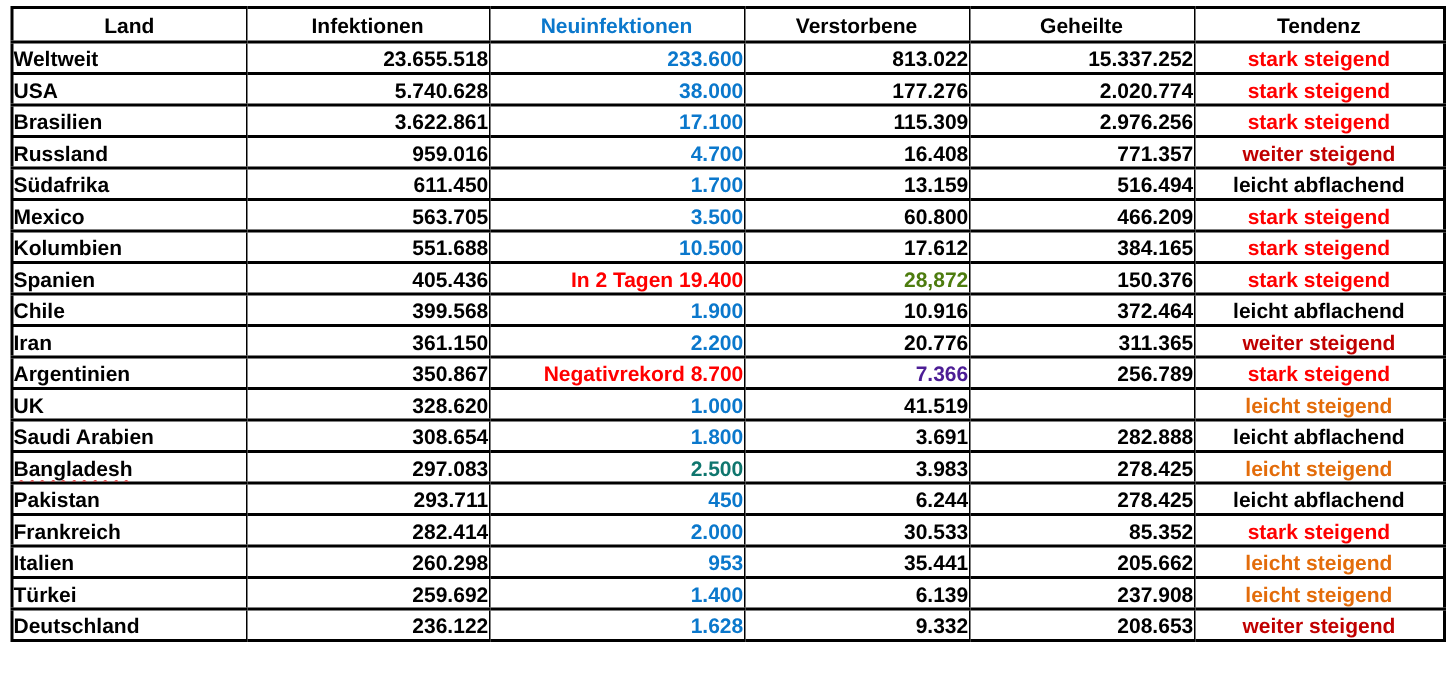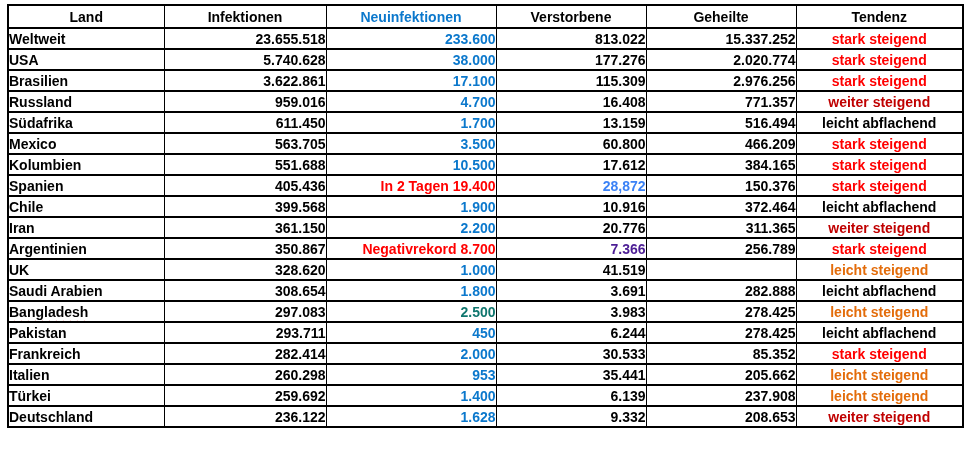--- a/index.html
+++ b/index.html
@@ -137,21 +137,21 @@
           <td class="cell-num" style="color: rgb(0, 0, 0);">551.688</td>
           <td class="cell-num" style="color: rgb(11, 120, 204);">10.500</td>
           <td class="cell-num" style="color: rgb(0, 0, 0);">17.612</td>
           <td class="cell-num" style="color: rgb(0, 0, 0);">384.165</td>
           <td class="cell-tend" style="color: rgb(255, 0, 0);">stark steigend</td>
         </tr>
         <tr>
           <td class="cell-land"><span>Spanien</span></td>
           <td class="cell-num" style="color: rgb(0, 0, 0);">405.436</td>
           <td class="cell-num" style="color: rgb(255, 0, 0);">In 2 Tagen 19.400</td>
-          <td class="cell-num" style="color: #3b82f6; padding-left: 12px;">28,872</td>
+          <td class="cell-num" style="color: #4d7c0f; padding-left: 12px;">28,872</td>
           <td class="cell-num" style="color: rgb(0, 0, 0);">150.376</td>
           <td class="cell-tend" style="color: rgb(255, 0, 0);">stark steigend</td>
         </tr>
         <tr>
           <td class="cell-land"><span>Chile</span></td>
           <td class="cell-num" style="color: rgb(0, 0, 0);">399.568</td>
           <td class="cell-num" style="color: rgb(11, 120, 204);">1.900</td>
           <td class="cell-num" style="color: rgb(0, 0, 0);">10.916</td>
           <td class="cell-num" style="color: rgb(0, 0, 0);">372.464</td>
           <td class="cell-tend" style="color: rgb(0, 0, 0);">leicht abflachend</td>

